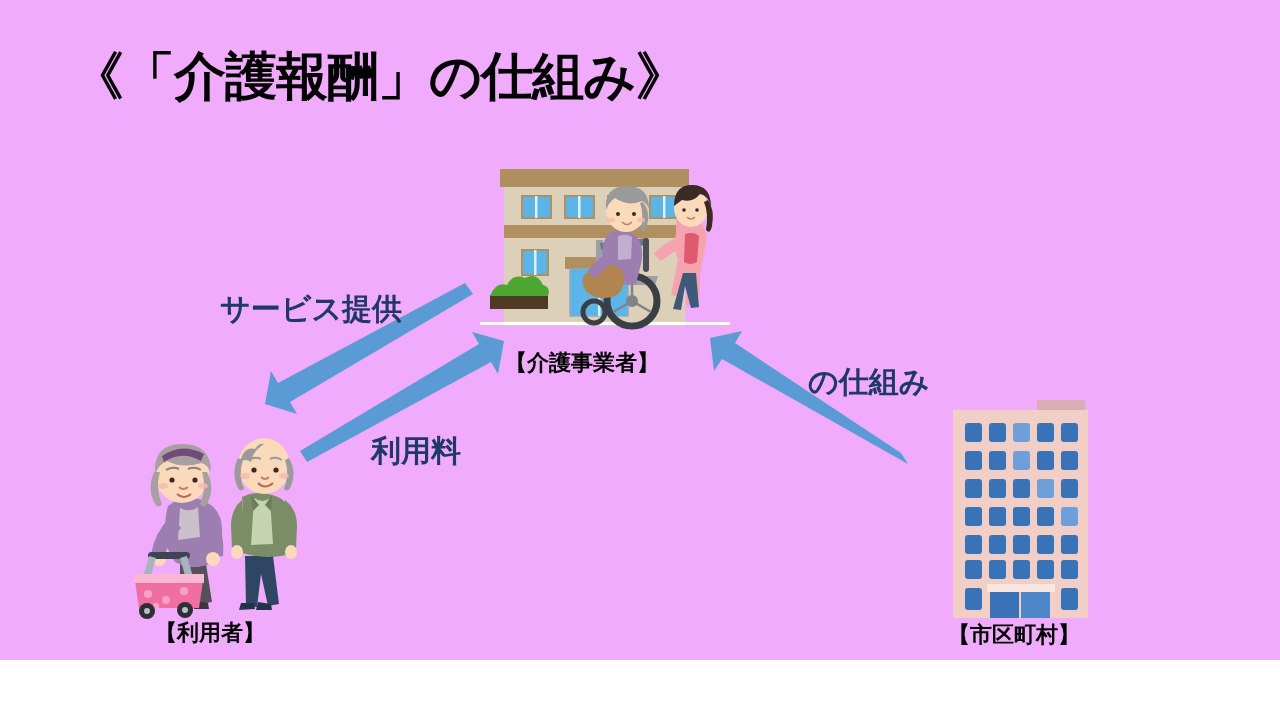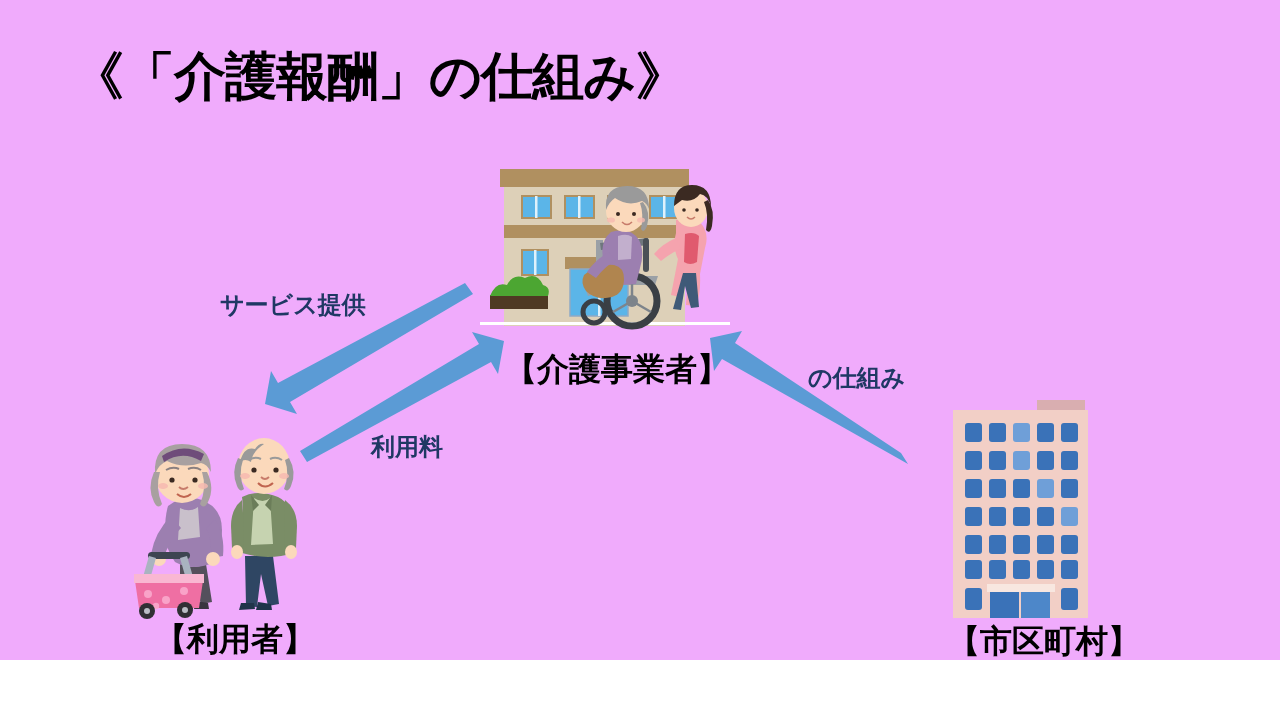--- a/index.html
+++ b/index.html
@@ -25,33 +25,33 @@
     font-size: 52px;
     font-weight: bold;
     color: #000000;
     letter-spacing: -1px;
     white-space: nowrap;
   }
 
   
   .entity-caption {
     position: absolute;
-    font-size: 32px;
+    font-size: 22px;
     font-weight: bold;
     color: #000000;
     white-space: nowrap;
   }
   #caption-provider { left: 505px; top: 348px; }
   #caption-user     { left: 155px; top: 618px; }
   #caption-city     { left: 948px; top: 620px; }
 
   
   .flow-label {
     position: absolute;
-    font-size: 24px;
+    font-size: 30px;
     font-weight: bold;
     color: #1f3864;
     white-space: nowrap;
   }
   #label-service { left: 220px; top: 289px; }
   #label-fee     { left: 371px; top: 419px; margin-top: 12px; }
   #label-benefit { left: 808px; top: 362px; }
 
   
   #arrow-layer {

